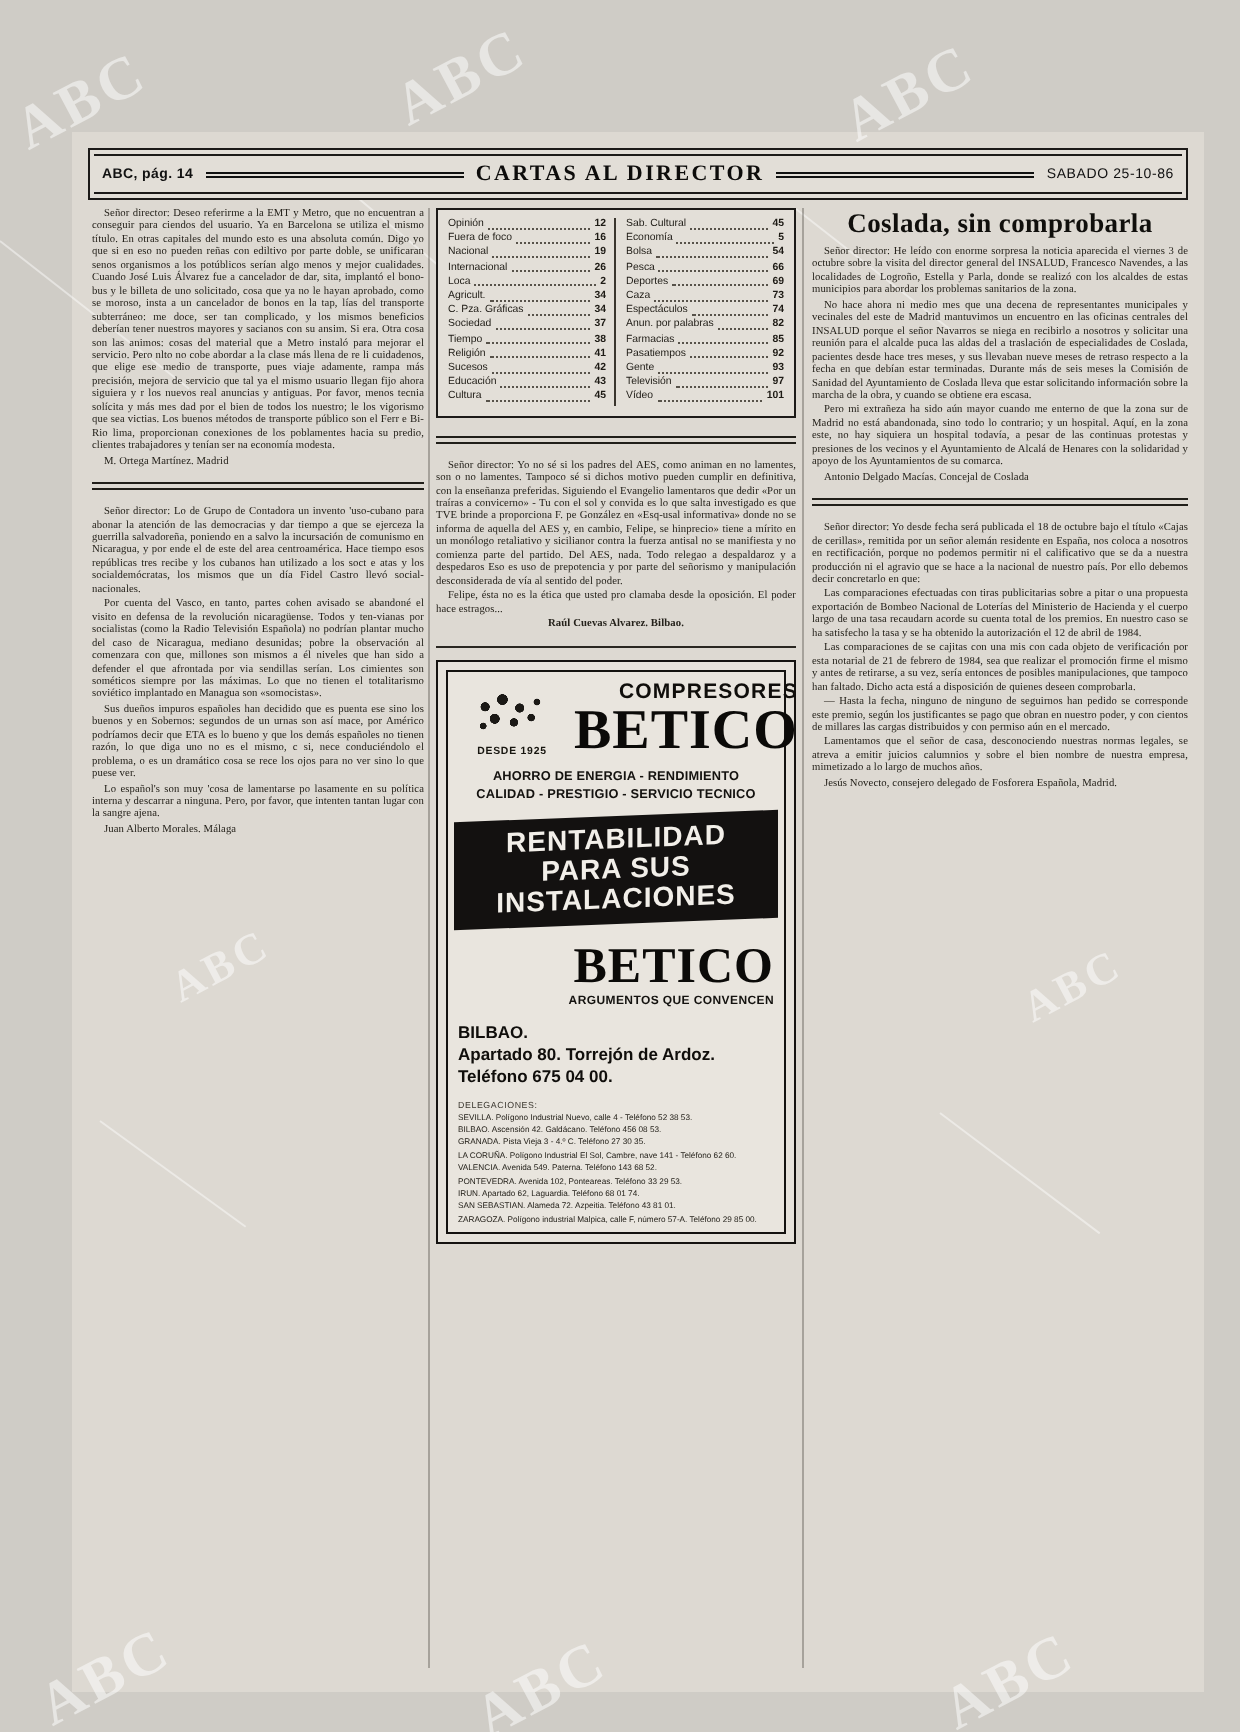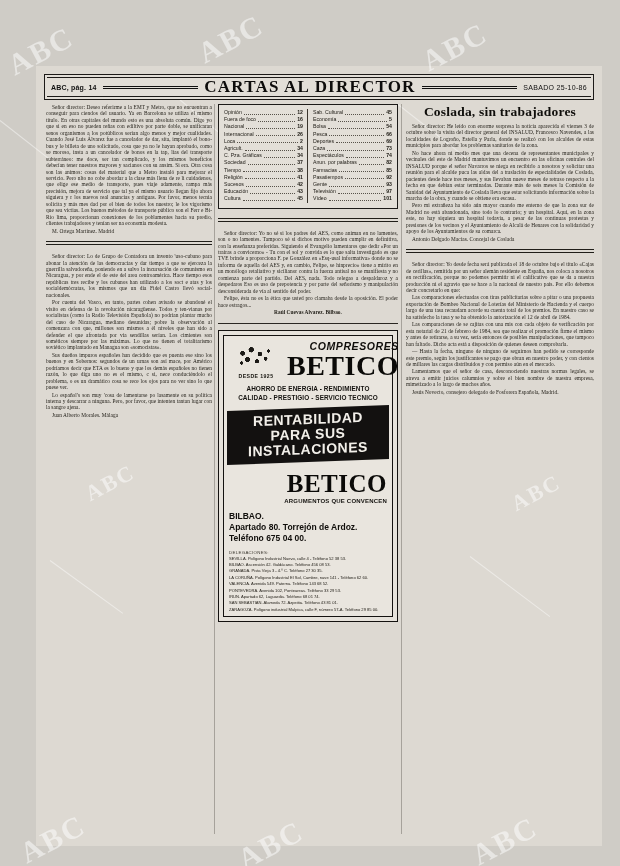--- a/index.html
+++ b/index.html
@@ -76,21 +76,21 @@
     font-family: "Liberation Sans", sans-serif;
   }
   .mast-rule {
     flex: 1;
     height: 3px;
     border-top: 1px solid #111;
     border-bottom: 1px solid #111;
     margin: 0 6px;
   }
   #mast-title {
-    font-size: 17px;
+    font-size: 11px;
     font-family: "Liberation Serif", serif;
     font-weight: bold;
     letter-spacing: 1.2px;
     color: #0d0c0b;
     white-space: nowrap;
   }
   #mast-right {
     font-size: 7px;
     letter-spacing: 0.3px;
     color: #111;
@@ -248,21 +248,20 @@
     margin-top: 1px;
   }
   #ad-words { flex: 1; text-align: right; }
   #ad-compresores {
     font-family: "Liberation Sans", sans-serif;
     font-weight: bold;
     font-size: 10.5px;
     letter-spacing: 0.6px;
     color: #100e0b;
     line-height: 11px;
-    font-style: italic;
   }
   #ad-brand {
     font-family: "Liberation Serif", serif;
     font-weight: bold;
     font-size: 28px;
     letter-spacing: 0.5px;
     color: #0b0a08;
     line-height: 28px;
   }
   .ad-claim {
@@ -574,21 +573,21 @@
         <div class="ad-deleg">IRUN. Apartado 62, Laguardia. Teléfono 68 01 74.</div>
         <div class="ad-deleg">SAN SEBASTIAN. Alameda 72. Azpeitia. Teléfono 43 81 01.</div>
         <div class="ad-deleg">ZARAGOZA. Polígono industrial Malpica, calle F, número 57-A. Teléfono 29 85 00.</div>
       </div>
     </div>
   </div>
 
   <div class="col" id="col-right">
 
     <div class="art">
-      <h2 class="headline">Coslada, sin trabajadores</h2>
+      <h2 class="headline">Coslada, sin comprobarla</h2>
       <p class="body">Señor director: He leído con enorme sorpresa la noticia aparecida el viernes 3 de octubre sobre la visita del director general del INSALUD, Francesco Navendes, a las localidades de Logroño, Estella y Parla, donde se realizó con los alcaldes de estas municipios para abordar los problemas sanitarios de la zona.</p>
       <p class="body">No hace ahora ni medio mes que una decena de representantes municipales y vecinales del este de Madrid mantuvimos un encuentro en las oficinas centrales del INSALUD porque el señor Navarros se niega en recibirlo a nosotros y solicitar una reunión para el alcalde puca las aldas del a traslación de especialidades de Coslada, pacientes desde hace tres meses, y sus llevaban nueve meses de retraso respecto a la fecha en que debían estar terminadas. Durante más de seis meses la Comisión de Sanidad del Ayuntamiento de Coslada lleva que estar solicitando información sobre la marcha de la obra, y cuando se obtiene era escasa.</p>
       <p class="body">Pero mi extrañeza ha sido aún mayor cuando me enterno de que la zona sur de Madrid no está abandonada, sino todo lo contrario; y un hospital. Aquí, en la zona este, no hay siquiera un hospital todavía, a pesar de las continuas protestas y presiones de los vecinos y el Ayuntamiento de Alcalá de Henares con la solidaridad y apoyo de los Ayuntamientos de su comarca.</p>
       <p class="body">Antonio Delgado Macías. Concejal de Coslada</p>
     </div>
 
     <div class="sep"></div>
 
     <div class="art">
       <p class="body">Señor director: Yo desde fecha será publicada el 18 de octubre bajo el título «Cajas de cerillas», remitida por un señor alemán residente en España, nos coloca a nosotros en rectificación, porque no podemos permitir ni el calificativo que se da a nuestra producción ni el agravio que se hace a la nacional de nuestro país. Por ello debemos decir concretarlo en que:</p>

